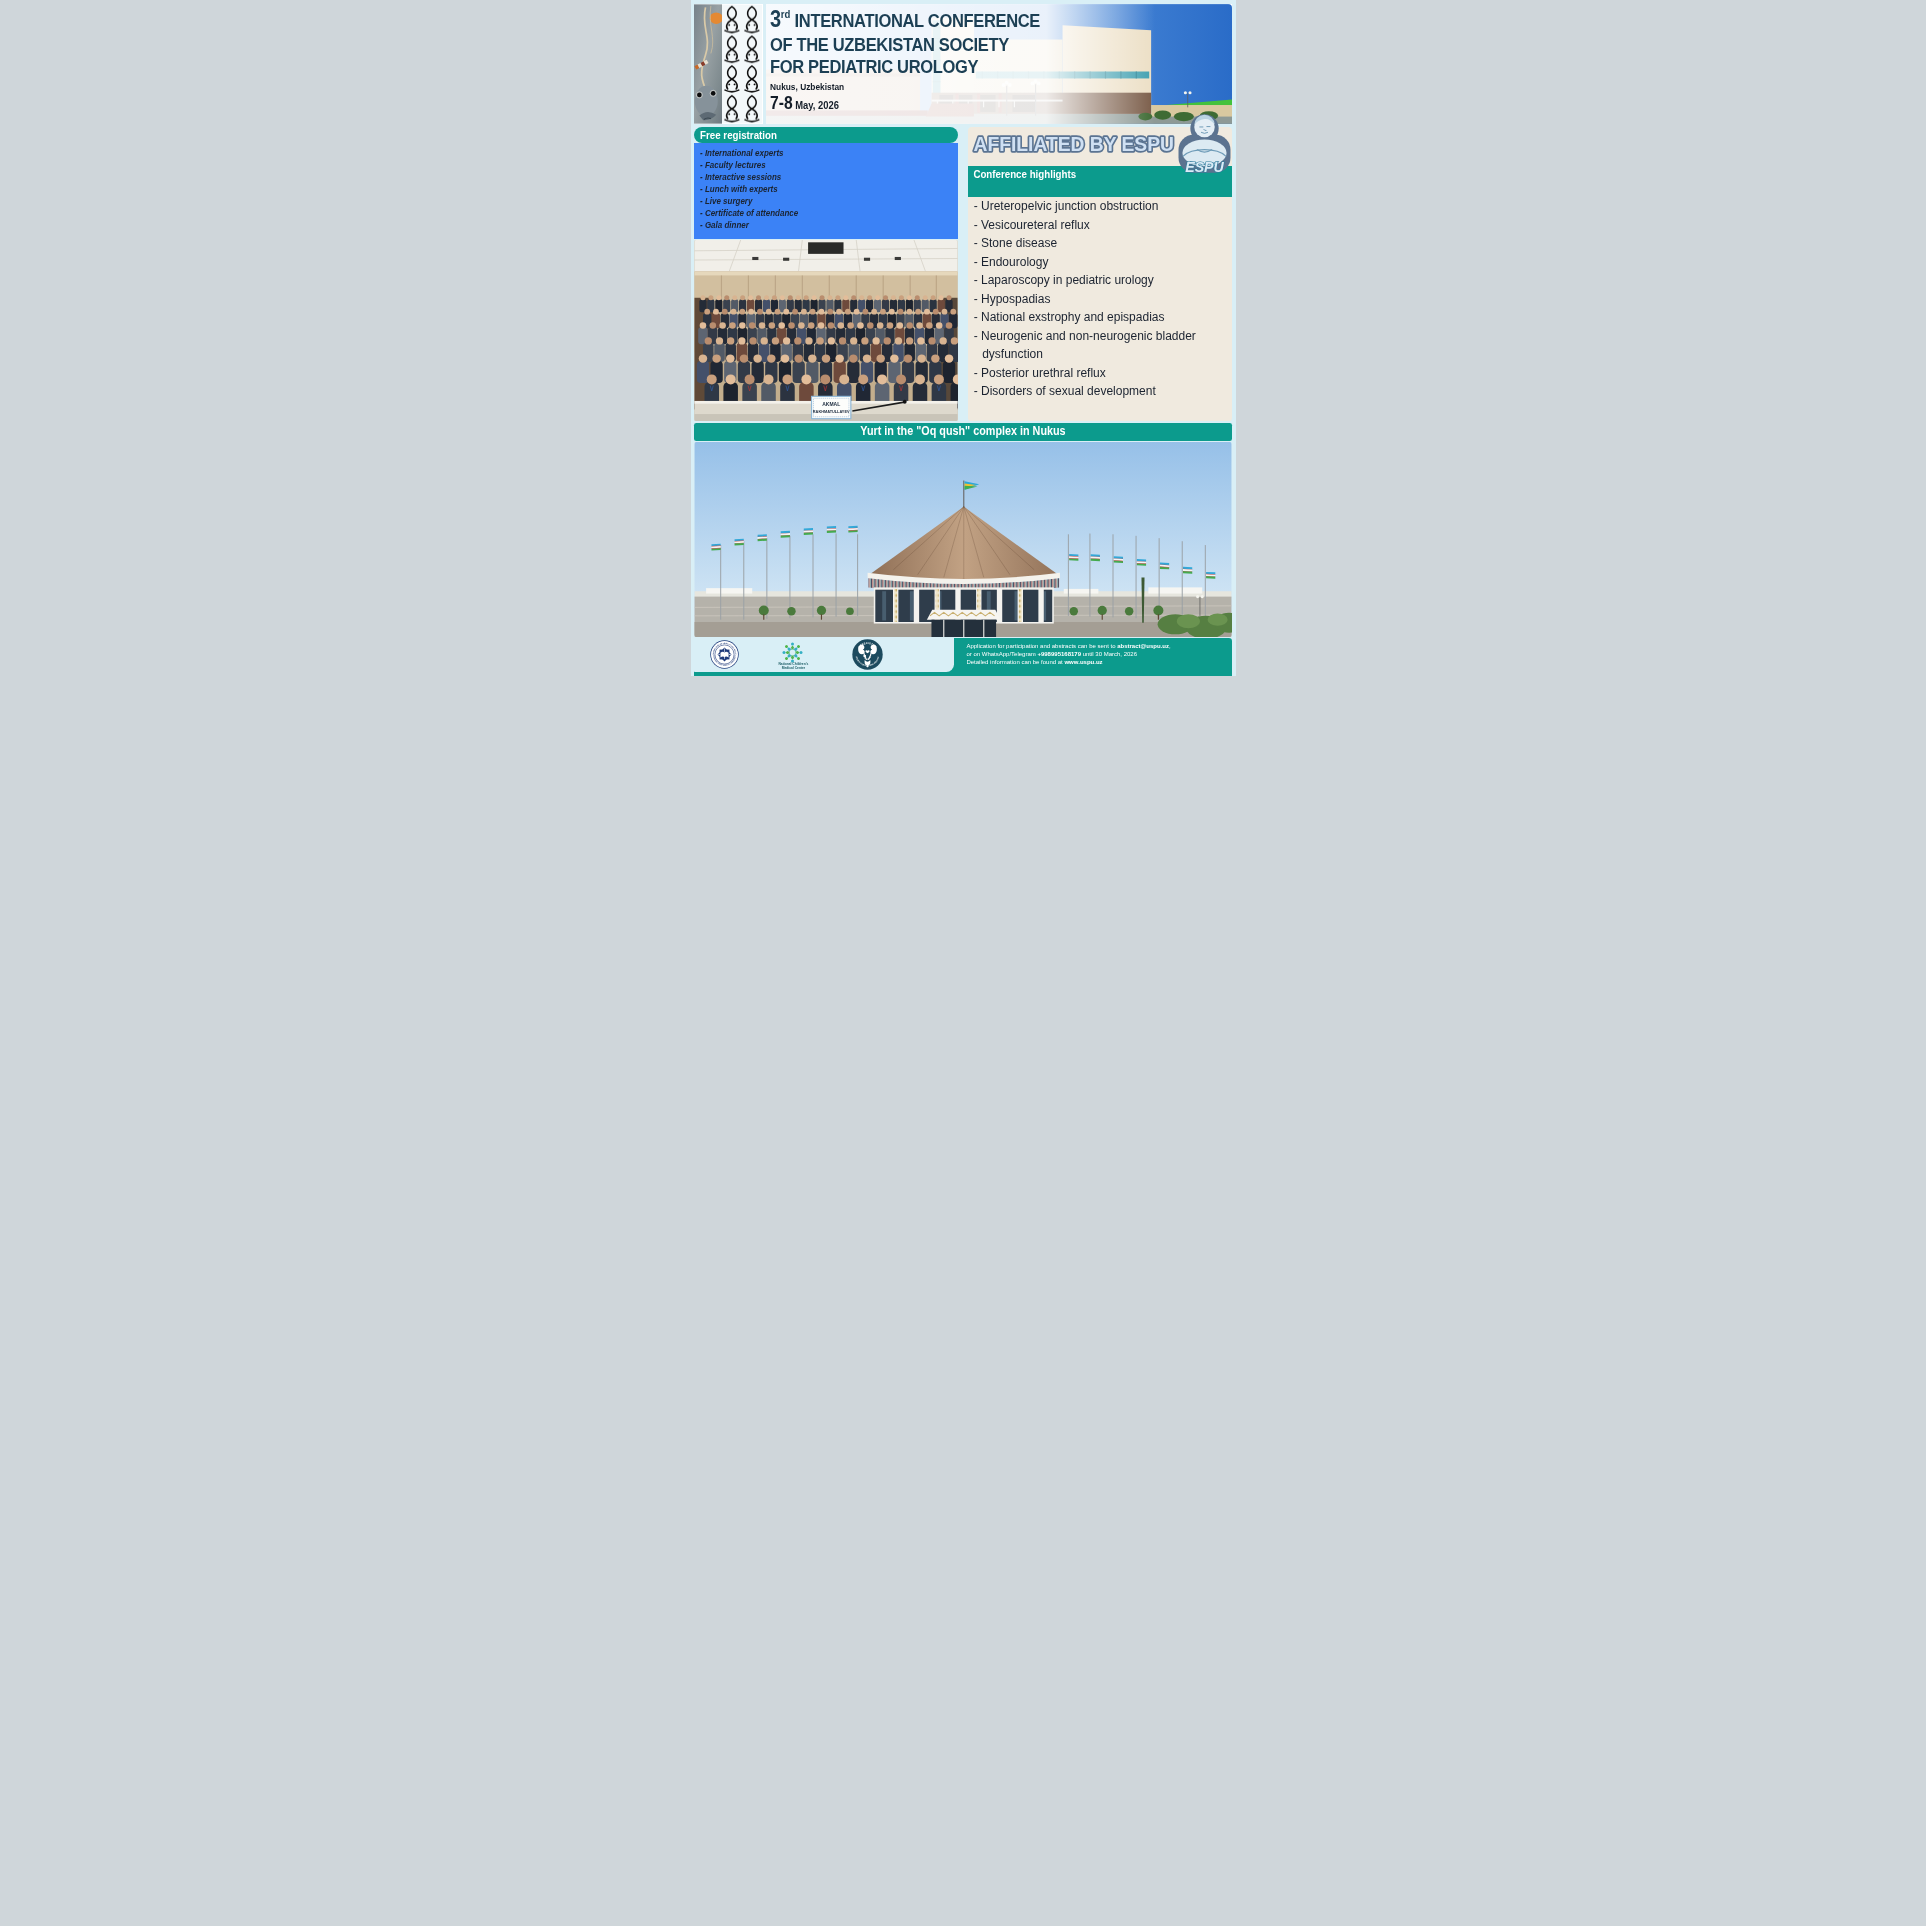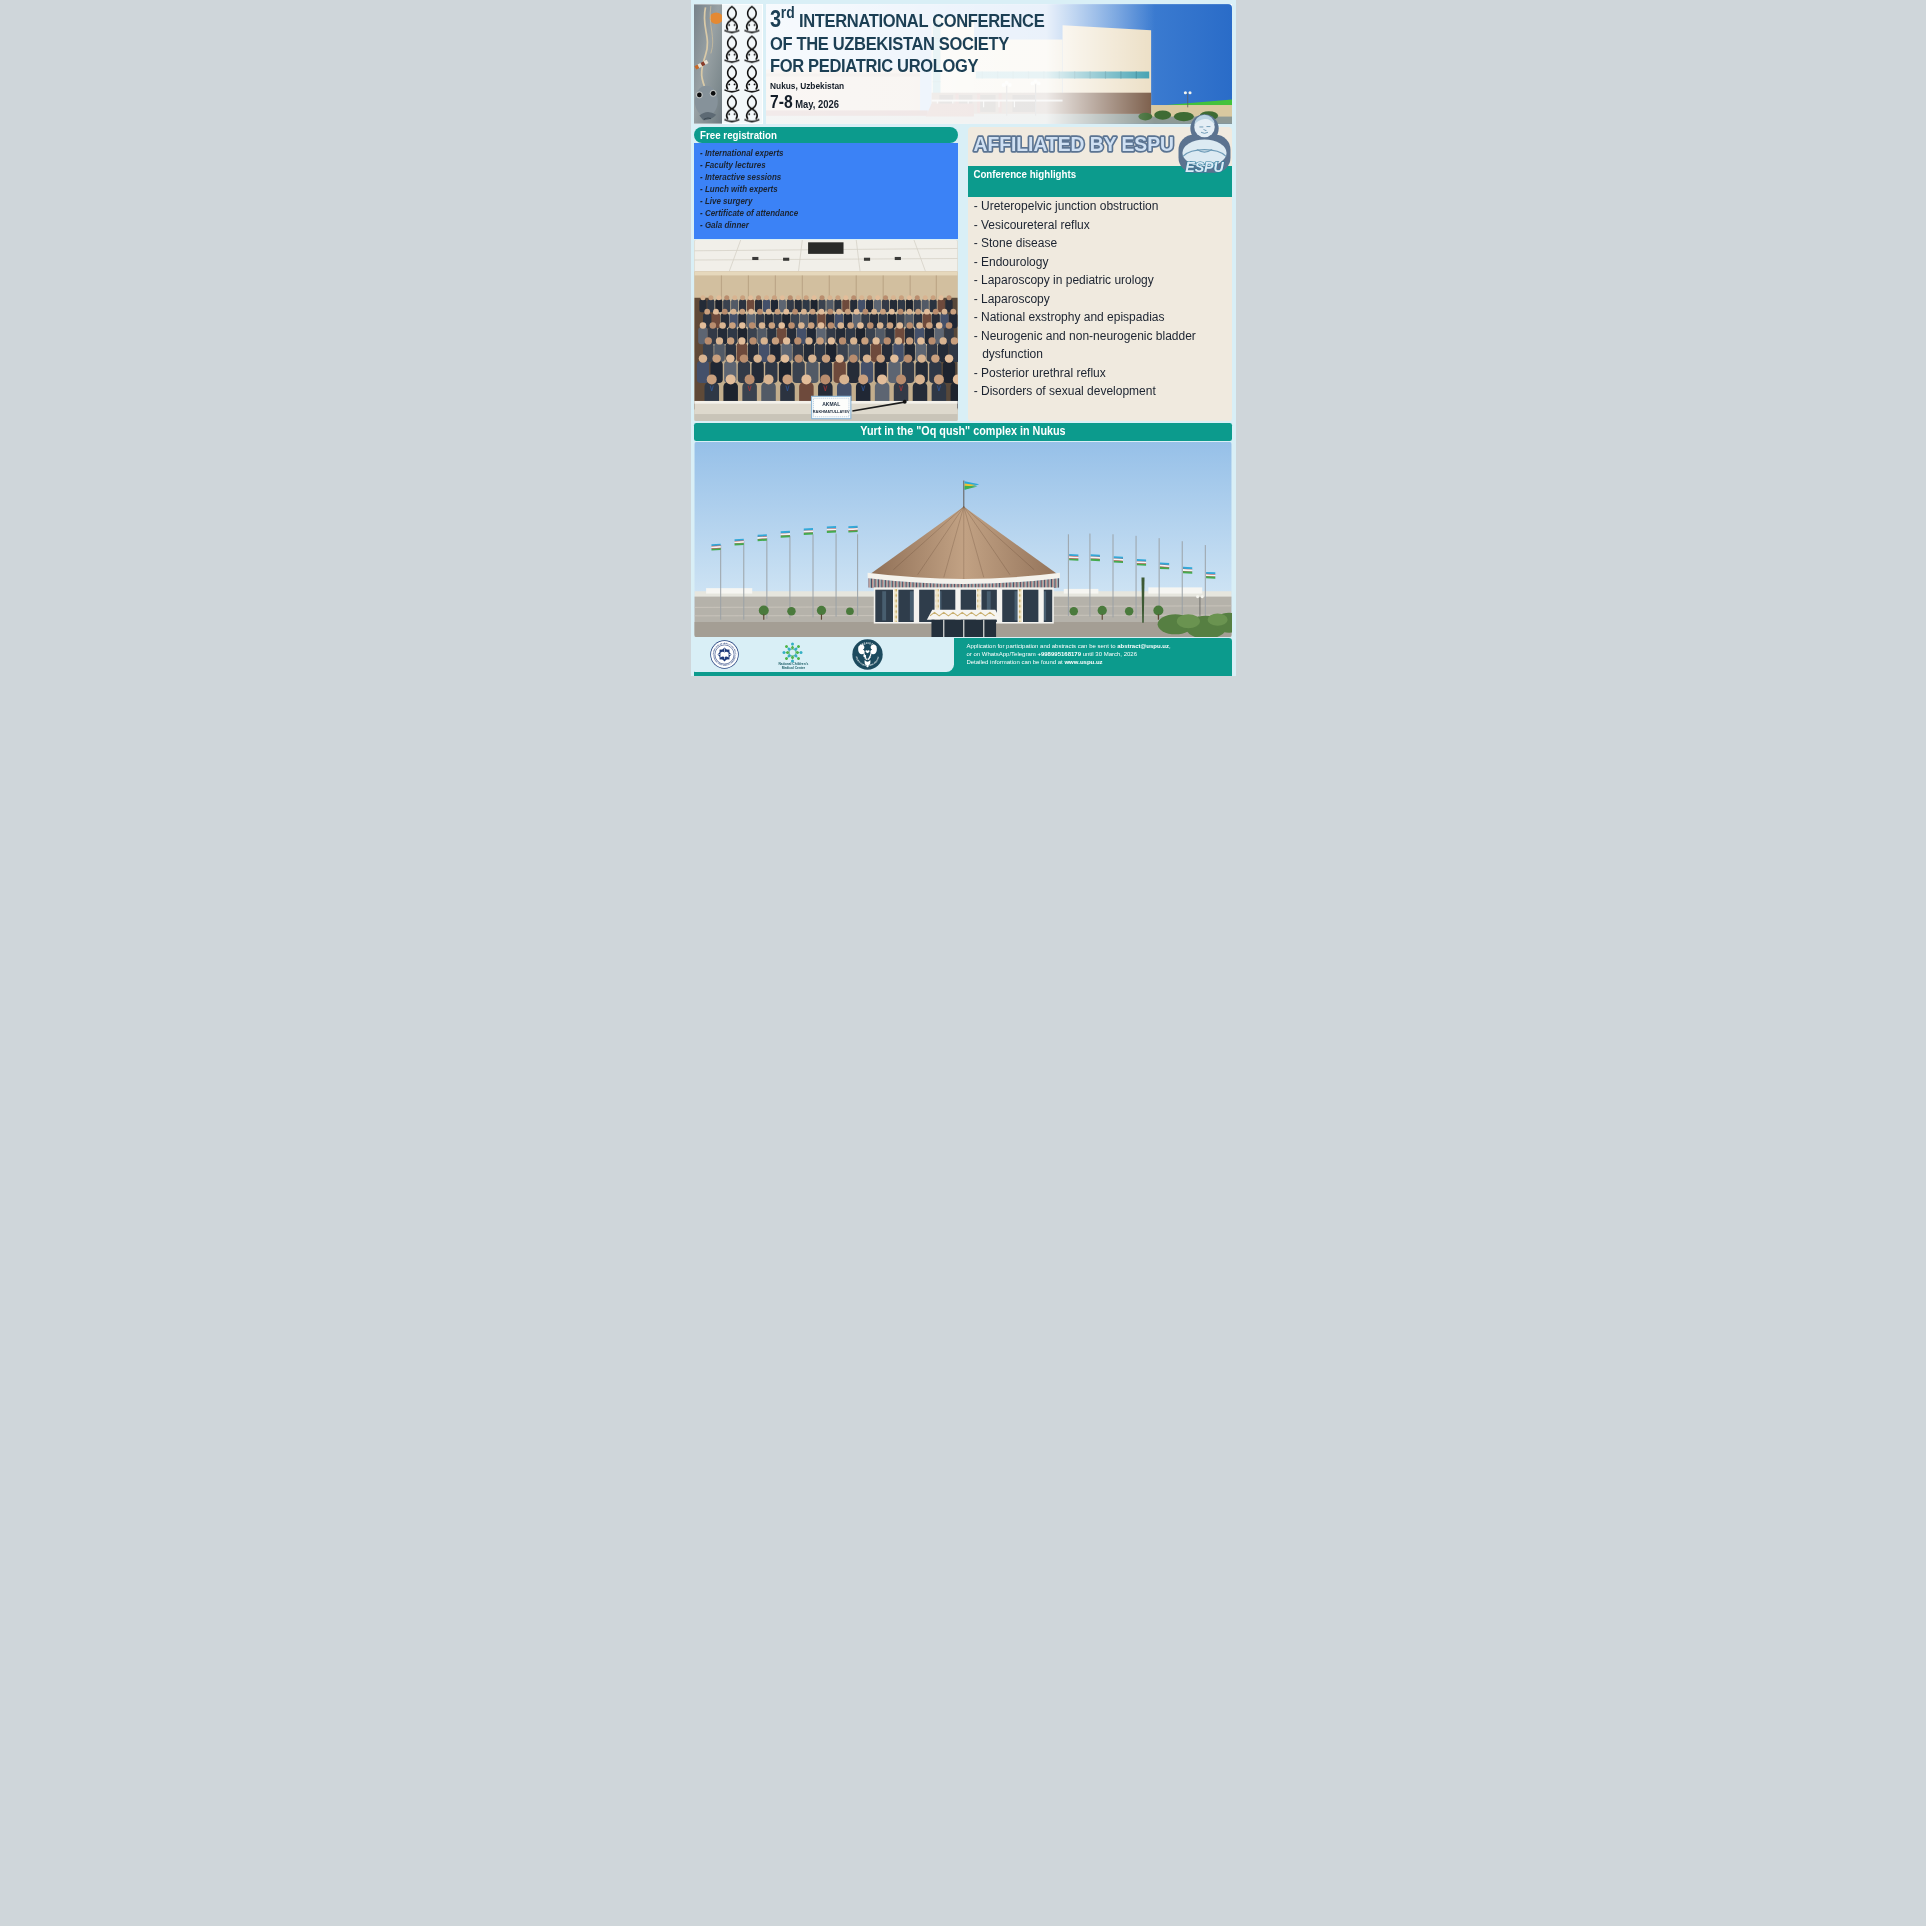--- a/index.html
+++ b/index.html
@@ -13,21 +13,21 @@
   .header{left:3.9px;top:3.9px;width:538px;height:120px;background:#ffffff;}
   .art-painting{left:0;top:0;width:28px;height:120px;}
   .ornament{left:28px;top:0;width:40px;height:120px;}
   .hdr-gap{left:69px;top:0;width:3.1px;height:120px;background:#d9eff6;}
   .photoarea{left:72px;top:0;width:466px;height:120px;overflow:hidden;border-top-right-radius:3.9px;}
   .hdr-overlay{left:72px;top:0;width:389px;height:120px;
      background:linear-gradient(90deg,rgba(255,255,255,.9) 0%,rgba(255,255,255,.88) 72%,rgba(255,255,255,0) 100%);}
   .titleblock{left:76px;top:4.6px;width:378px;color:#1c3f54;}
   .title-line{font-weight:bold;font-size:19px;line-height:22px;letter-spacing:-0.4px;}
   .ed-num{font-size:23px;}
-  .ed-sup{font-size:16px;position:relative;top:-9.2px;letter-spacing:0;}
+  .ed-sup{font-size:11px;position:relative;top:-9.2px;letter-spacing:0;}
   .loc{font-weight:bold;font-size:9.6px;color:#141d28;margin-top:2.7px;}
   .daterow{margin-top:0.8px;color:#141d28;}
   .date-days{font-weight:bold;font-size:18px;}
   .date-rest{font-weight:bold;font-size:10.8px;}
 
   
   .banner{background:#0c9b8d;color:#ffffff;font-weight:bold;}
   .fr-banner{left:3.9px;top:127px;width:264px;height:16px;border-radius:8px;}
   .fr-banner .cond{font-size:11.2px;line-height:16px;padding-left:7px;}
   .hl-banner{left:277px;top:166px;width:264px;height:31px;}
@@ -615,21 +615,21 @@
   <div class="abs banner hl-banner">
     <div class="cond">Conference highlights</div>
   </div>
 
   <ul class="abs hl-list">
     <li>- Ureteropelvic junction obstruction</li>
     <li>- Vesicoureteral reflux</li>
     <li>- Stone disease</li>
     <li>- Endourology</li>
     <li>- Laparoscopy in pediatric urology</li>
-    <li>- Laparoscopy</li>
+    <li>- Hypospadias</li>
     <li>- National exstrophy and epispadias</li>
     <li>- Neurogenic and non-neurogenic bladder dysfunction</li>
     <li>- Posterior urethral reflux</li>
     <li>- Disorders of sexual development</li>
   </ul>
 
   <div class="abs banner mid-banner">
     <div class="condc">Yurt in the "Oq qush" complex in Nukus</div>
   </div>
 

